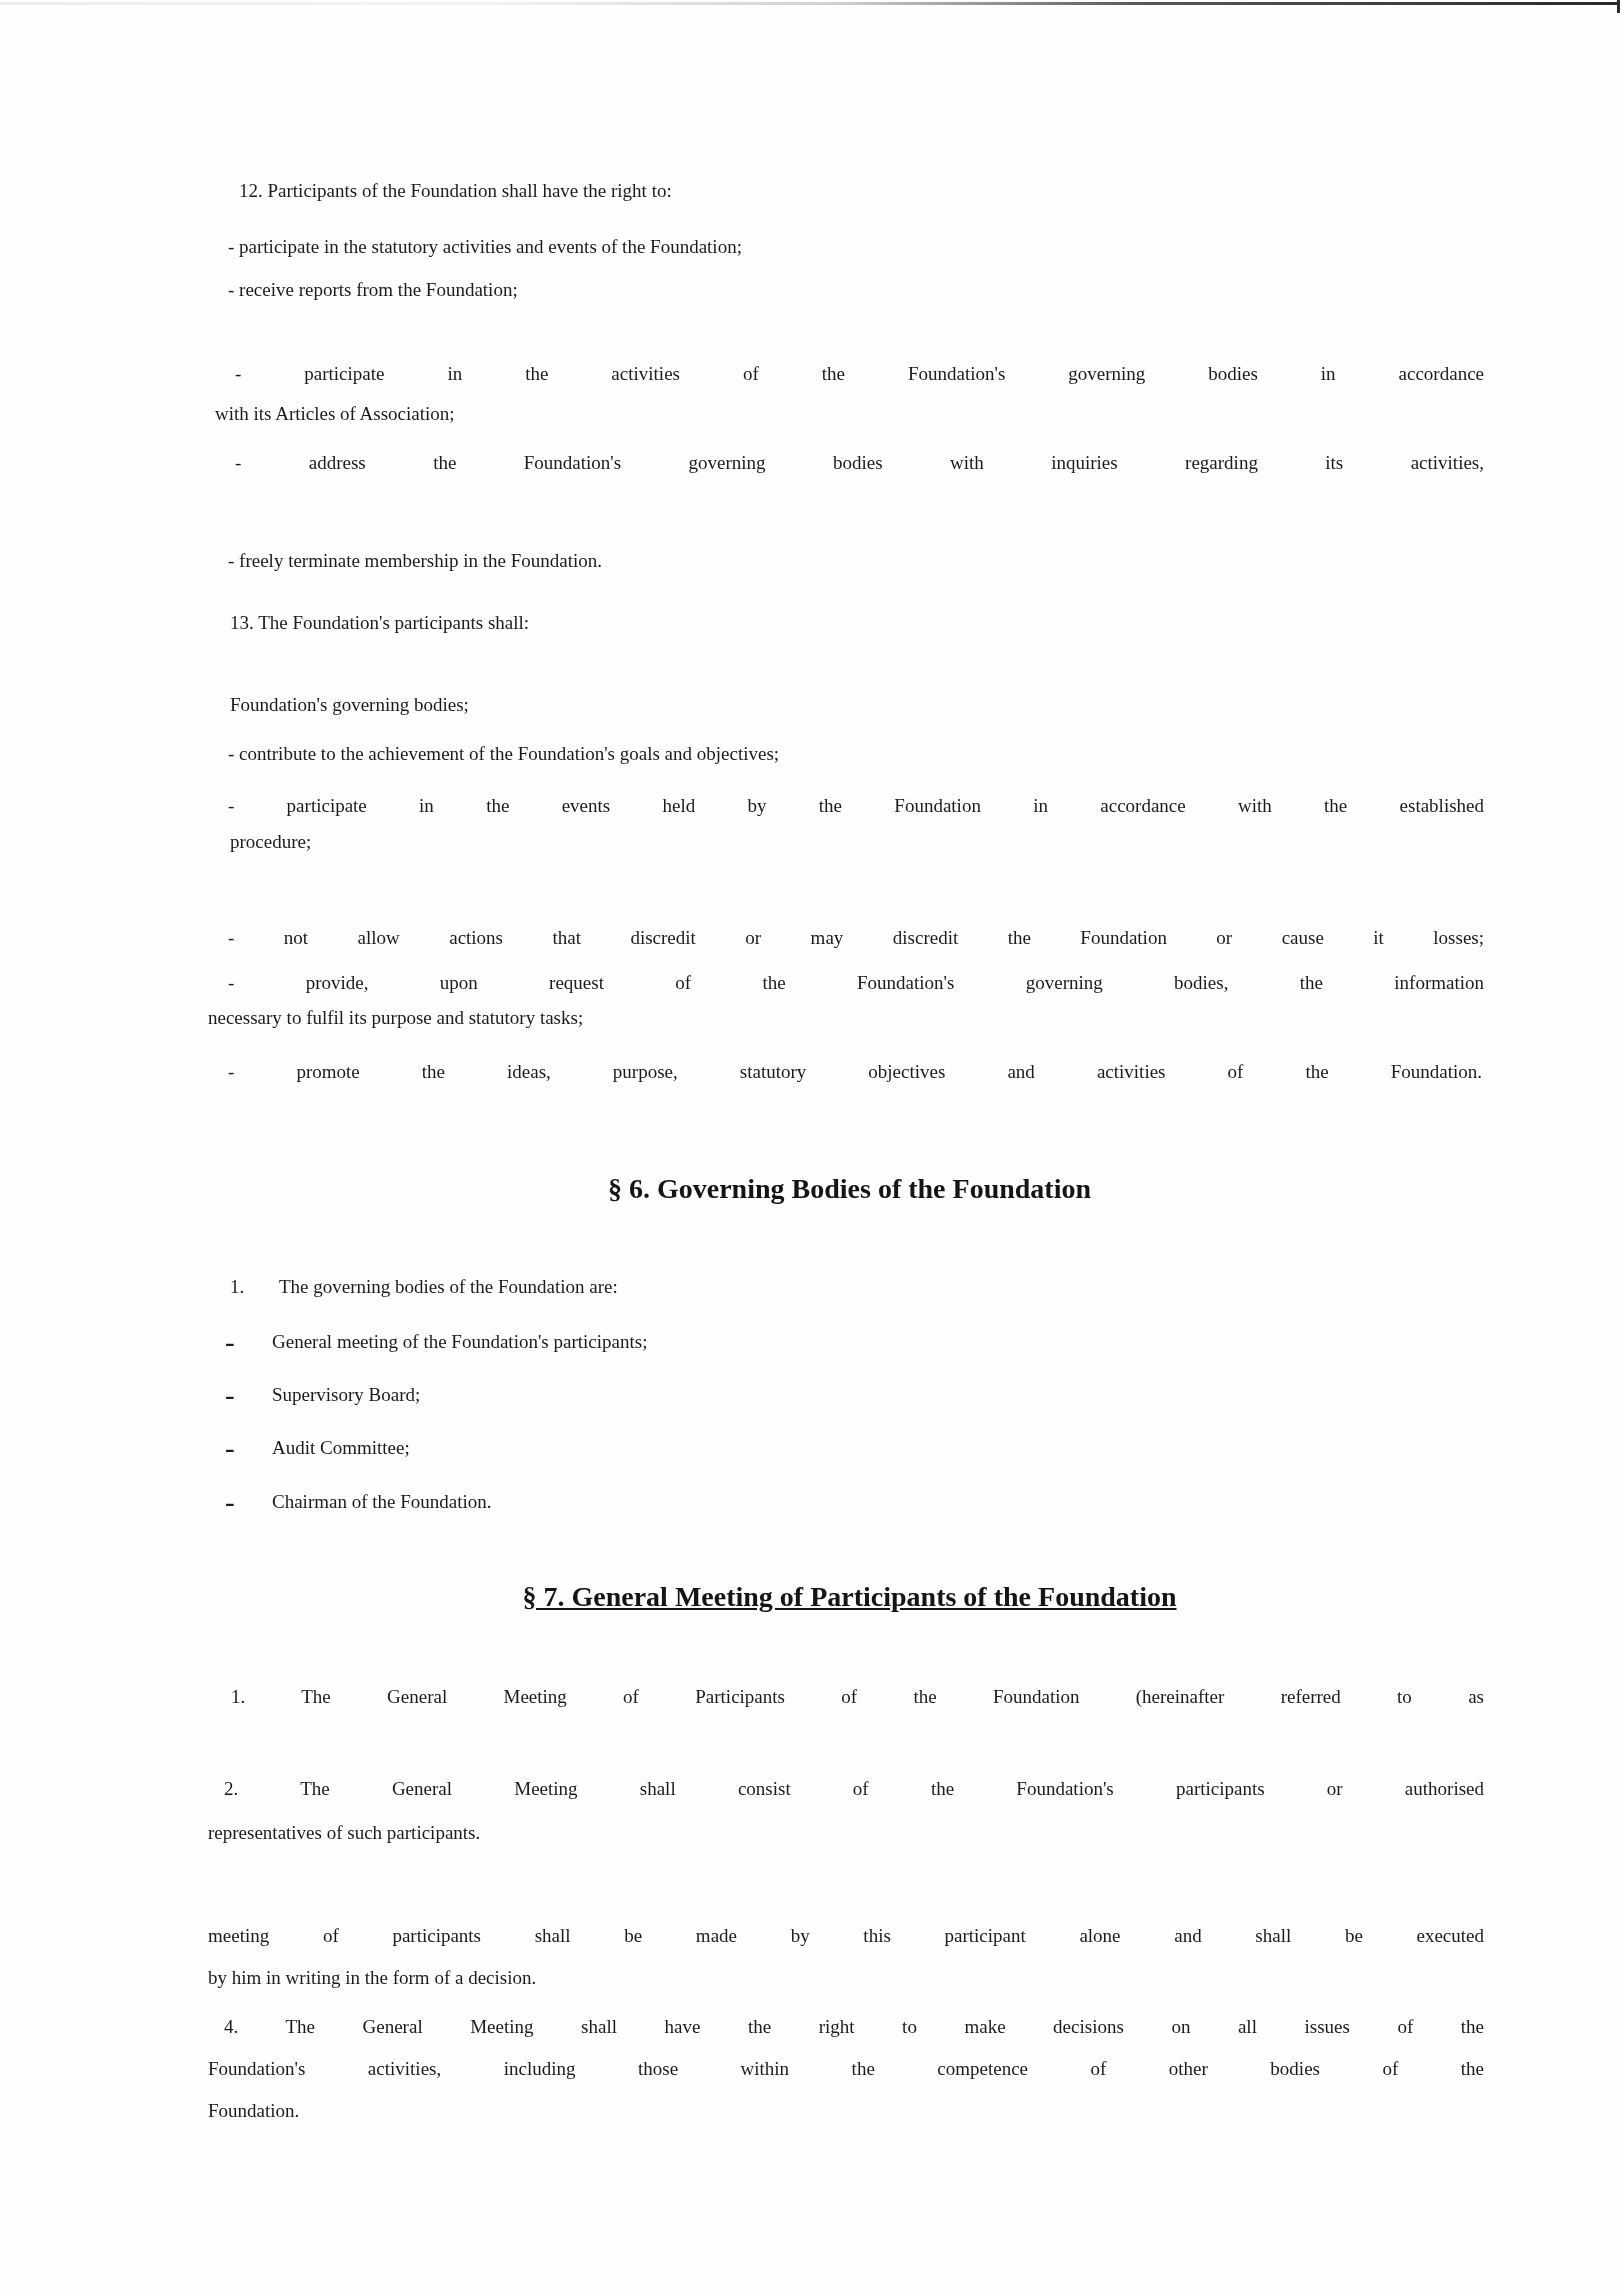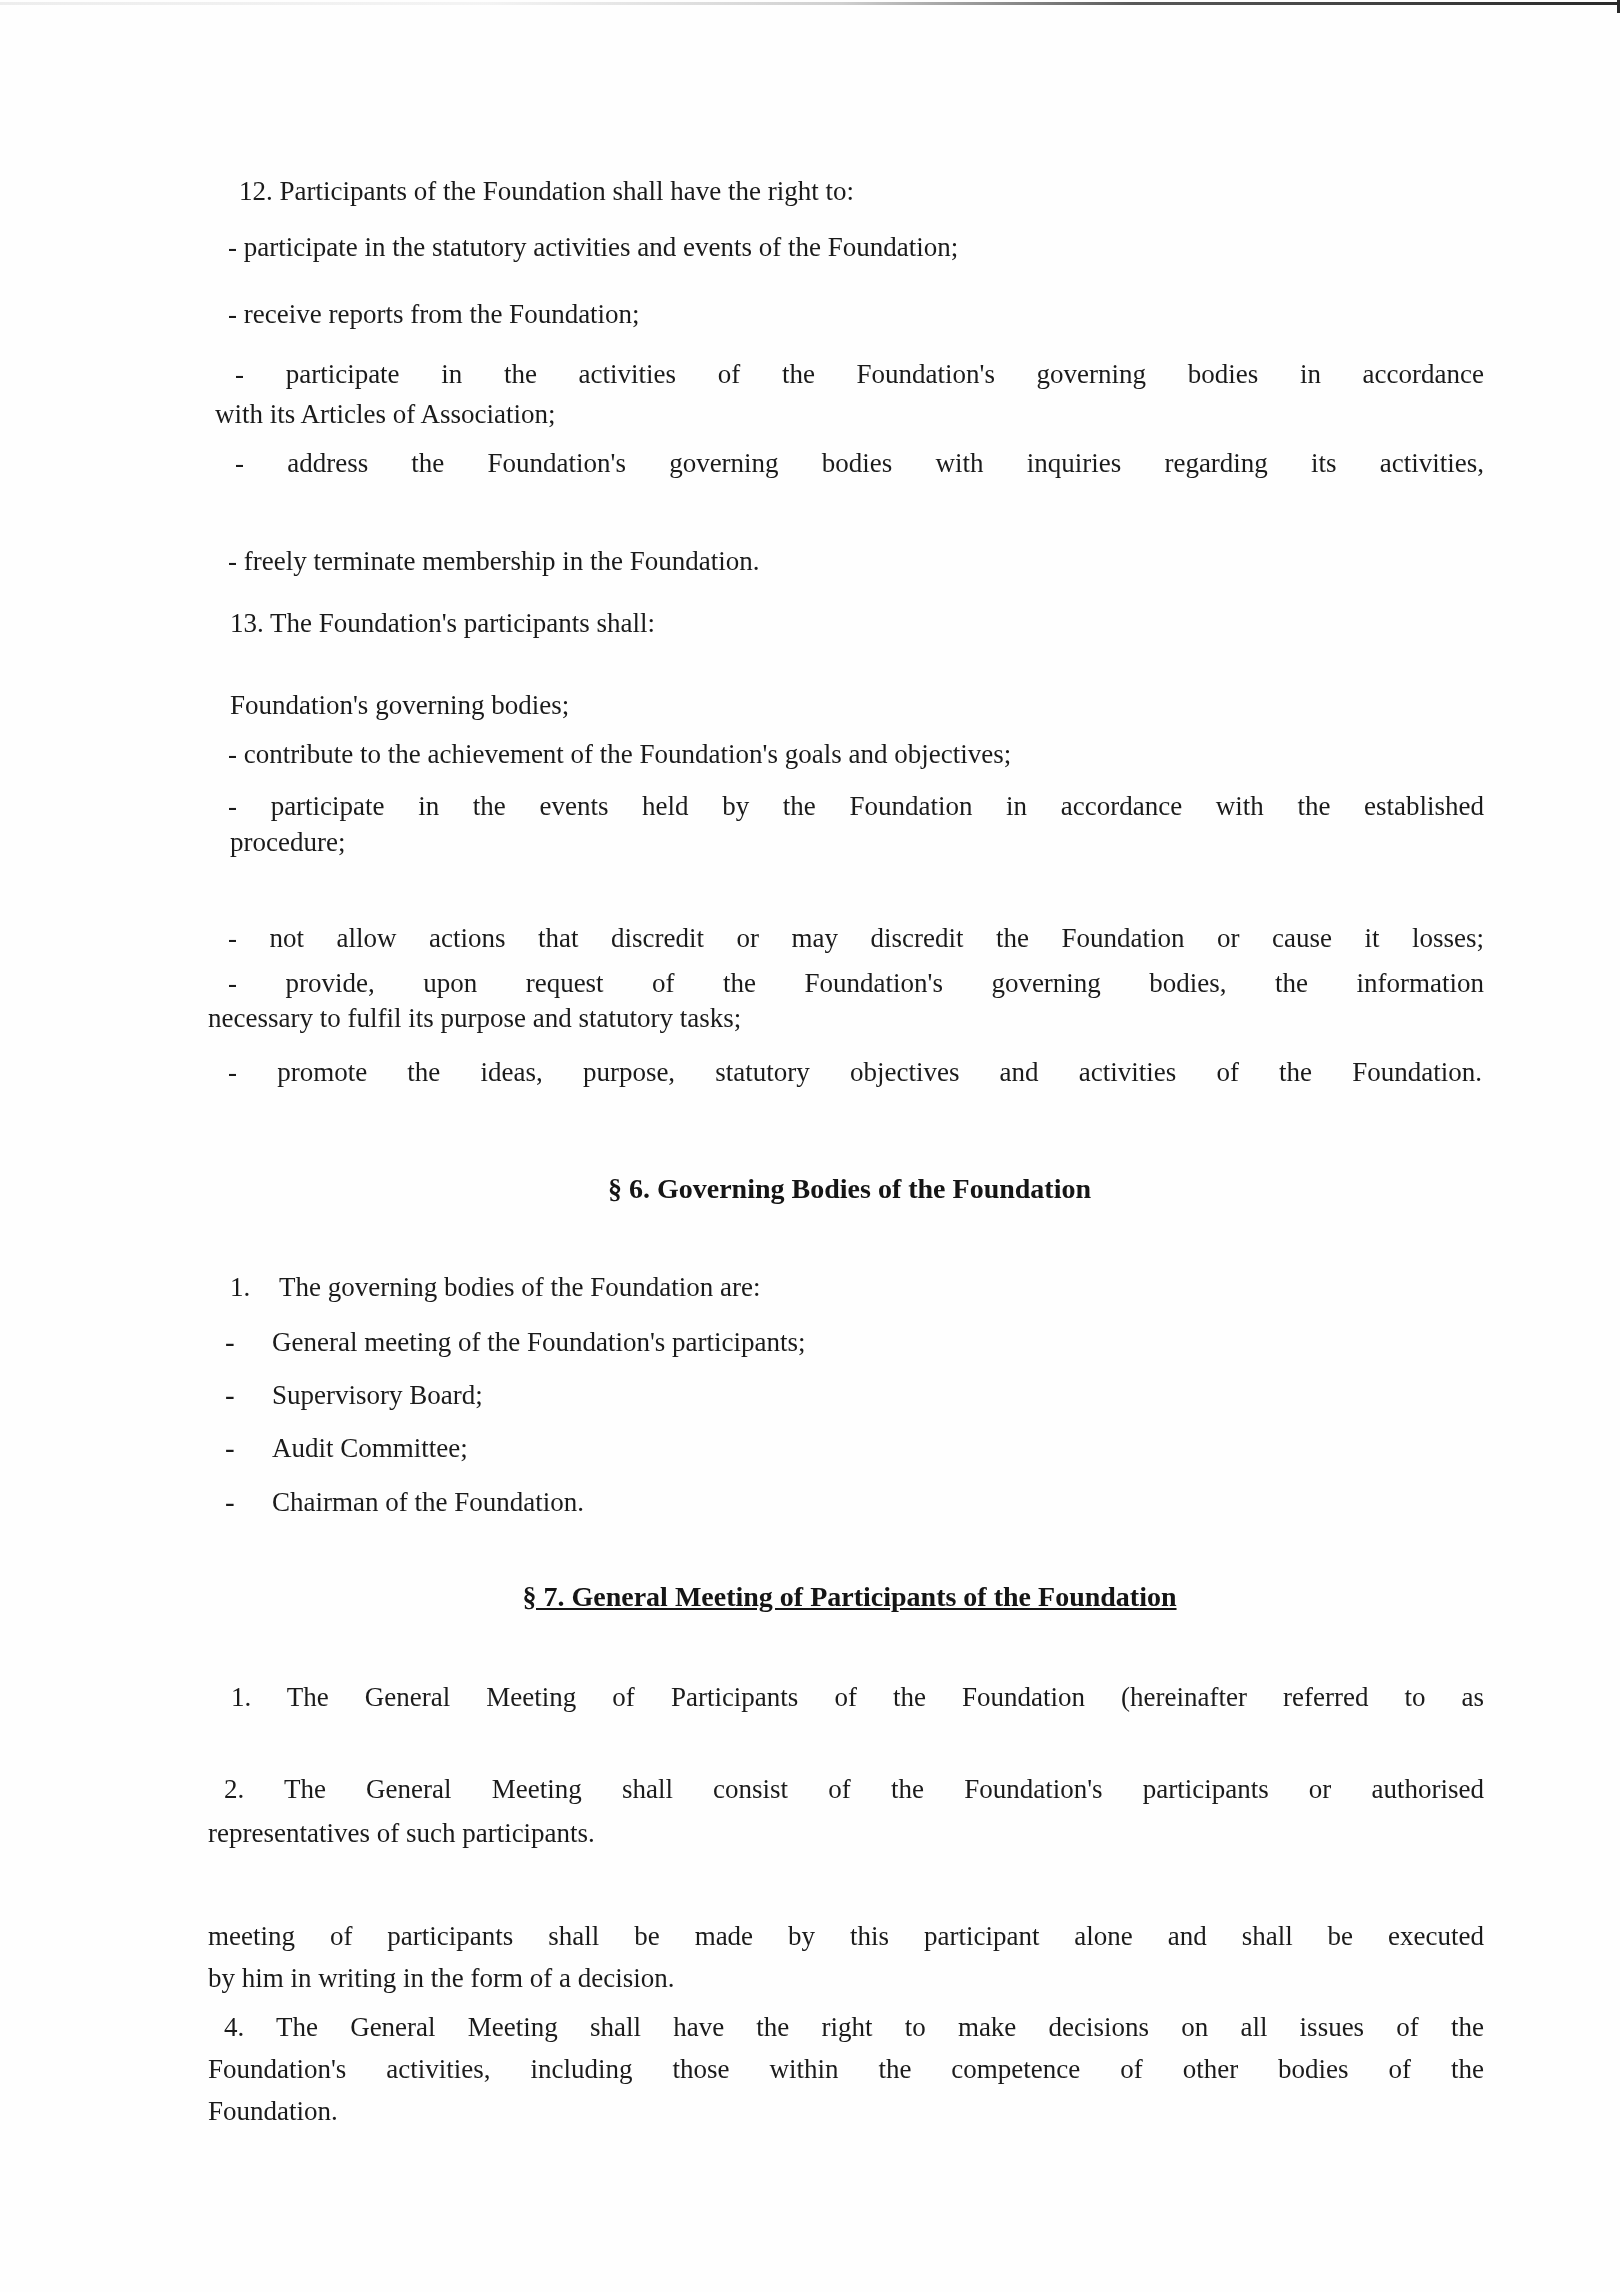--- a/index.html
+++ b/index.html
@@ -39,21 +39,21 @@
     }
     .doc {
       position: absolute;
       left: 0;
       top: 0;
       width: 1620px;
       height: 2293px;
     }
     .ln {
       position: absolute;
-      font-size: 27px;
+      font-size: 19px;
       line-height: 36px;
       white-space: nowrap;
       letter-spacing: 0;
     }
     
     .jl {
       white-space: normal;
       text-align: justify;
       text-align-last: justify;
       overflow: hidden;
@@ -79,21 +79,21 @@
 </head>
 <body>
 
 <div class="scan-edge"></div>
 <div class="scan-edge-right"></div>
 
 <div class="doc">
 
   <div class="ln" style="left:239px; top:173px;">12. Participants of the Foundation shall have the right to:</div>
   <div class="ln" style="left:228px; top:229px;">- participate in the statutory activities and events of the Foundation;</div>
-  <div class="ln" style="left:228px; top:296px;">- receive reports from the Foundation;</div>
+  <div class="ln" style="left:228px; top:272px;">- receive reports from the Foundation;</div>
 
   <div class="ln jl" style="left:235px; width:1249px; top:356px;">- participate in the activities of the Foundation's governing bodies in accordance</div>
   <div class="ln" style="left:215px; top:396px;">with its Articles of Association;</div>
 
   <div class="ln jl" style="left:235px; width:1249px; top:445px;">- address the Foundation's governing bodies with inquiries regarding its activities,</div>
 
   <div class="ln" style="left:228px; top:543px;">- freely terminate membership in the Foundation.</div>
 
   <div class="ln" style="left:230px; top:605px;">13. The Foundation's participants shall:</div>
 

